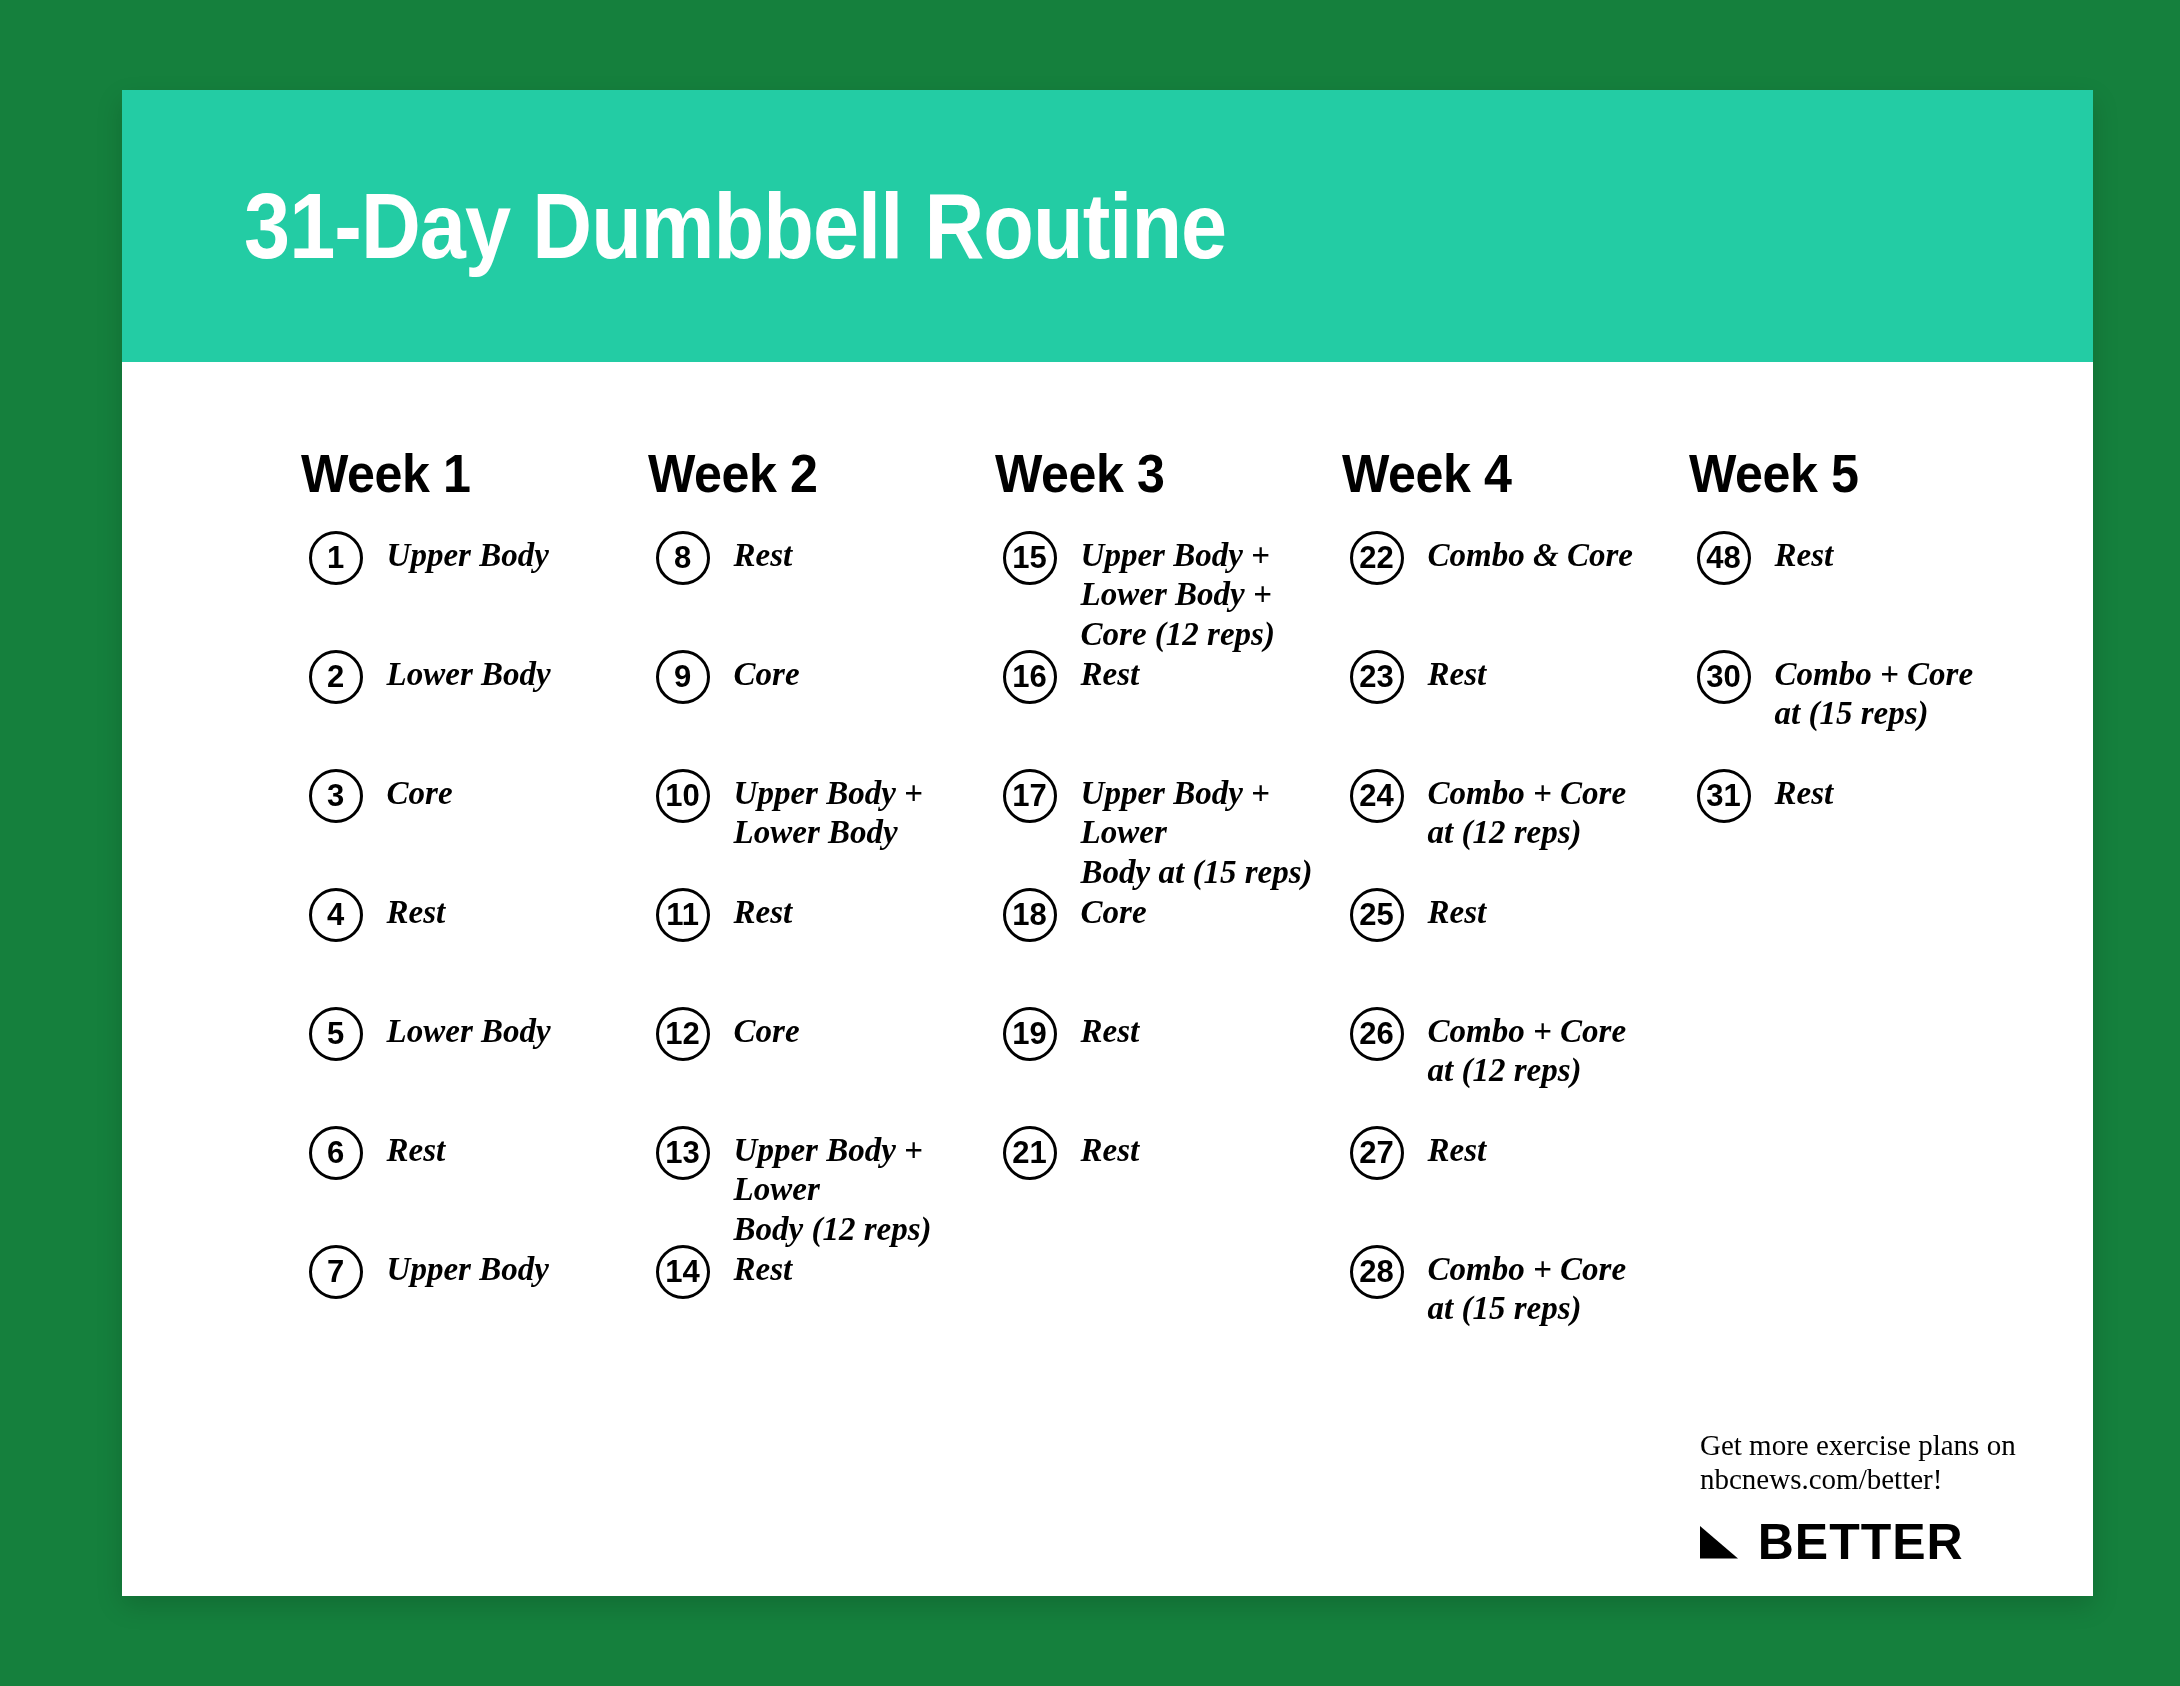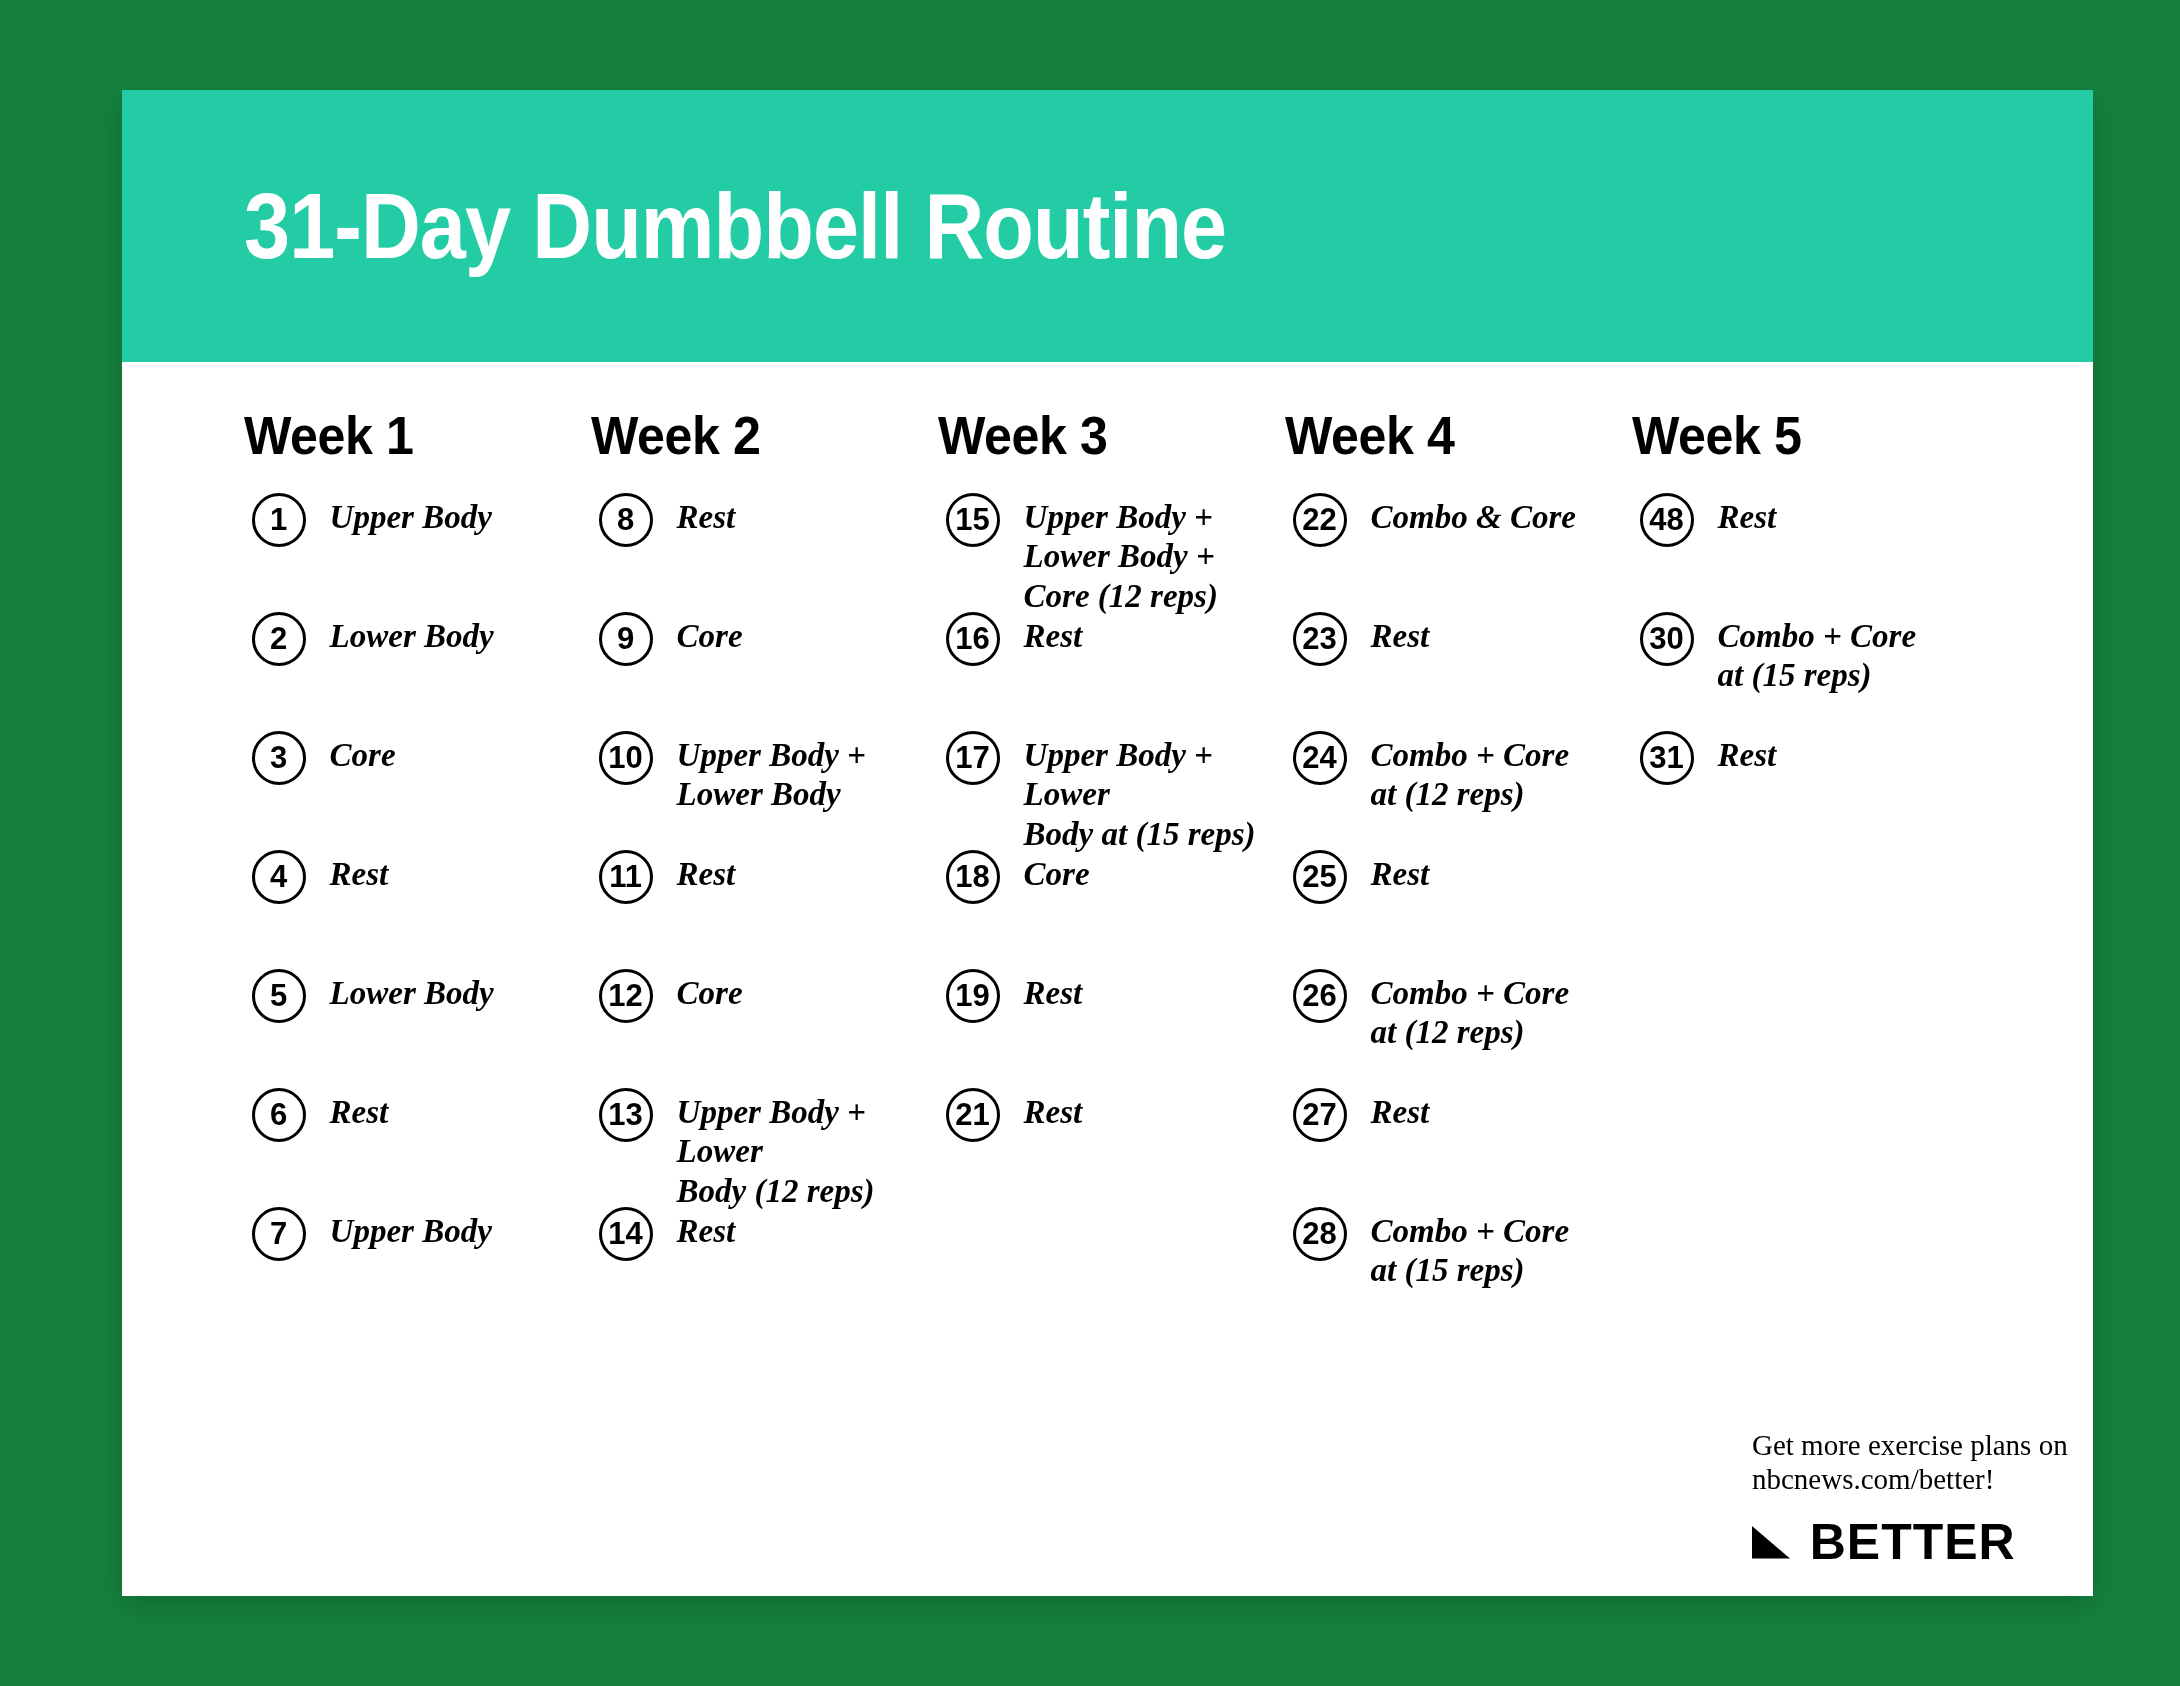--- a/index.html
+++ b/index.html
@@ -43,21 +43,22 @@
     font-weight: 700;
     font-size: 92px;
     letter-spacing: -1px;
     transform: scaleX(0.90);
     transform-origin: left center;
     white-space: nowrap;
   }
 
   .weeks {
     display: flex;
-    padding: 42px 0 0 122px;
+    padding: 80px 0 0 122px;
+    justify-content: center;
   }
 
   .week-col {
     width: 347px;
     flex: 0 0 347px;
   }
 
   .week-title {
     font-family: "Liberation Sans Narrow", "Liberation Sans", sans-serif;
     font-weight: 700;
@@ -100,21 +101,21 @@
     font-weight: 700;
     font-style: italic;
     font-size: 33px;
     line-height: 1.2;
     color: #000000;
     white-space: pre-line;
   }
 
   .footer {
     position: absolute;
-    left: 1630px;
+    left: 1578px;
     top: 1338px;
     width: 325px;
   }
 
   .footer-text {
     font-family: "Liberation Serif", "DejaVu Serif", serif;
     font-size: 29px;
     line-height: 1.18;
     color: #000000;
     white-space: pre-line;

